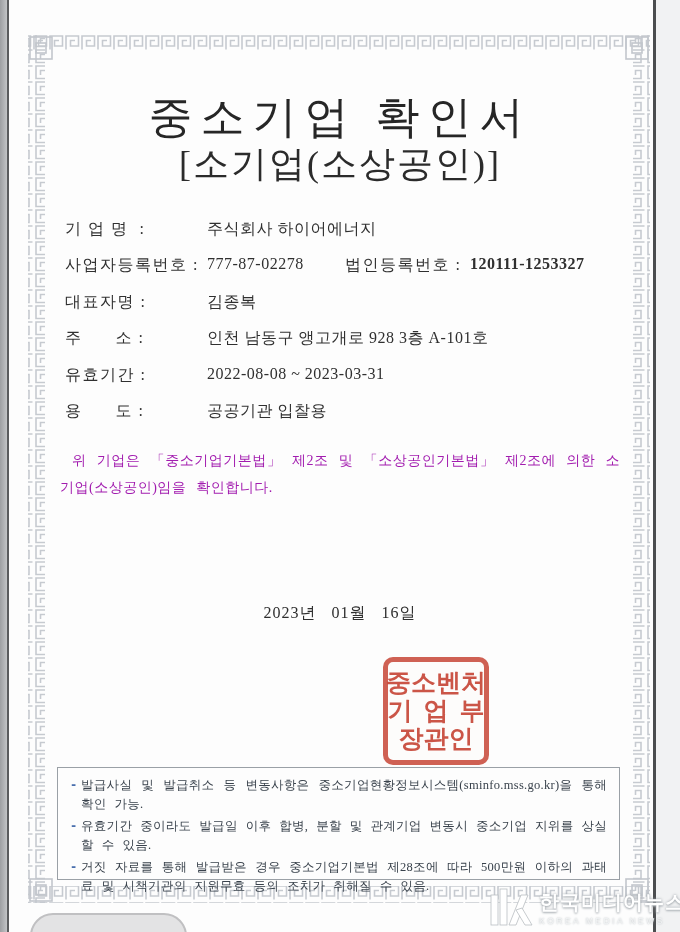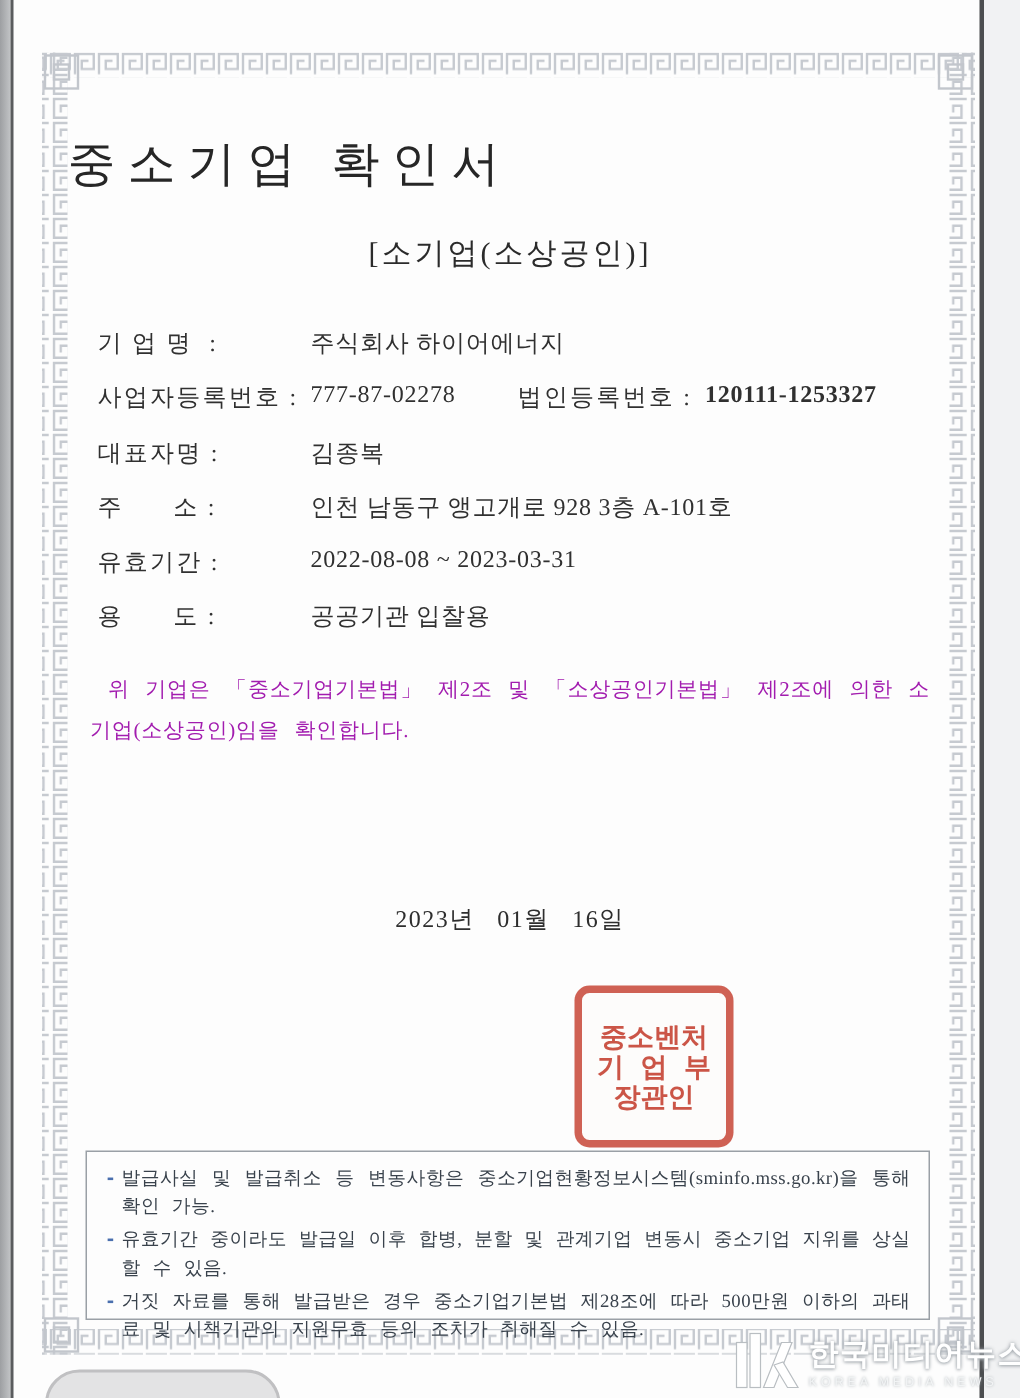--- a/index.html
+++ b/index.html
@@ -37,27 +37,27 @@
   .doc-text { color: #2e2e2e; }
 
   .issue-number {
     position: absolute; left: 55px; top: 57px;
     font-size: 15px; letter-spacing: 1px; color: #3a3a3a;
     white-space: pre;
   }
 
   .title {
     position: absolute; left: 45px; right: 45px; top: 88px;
-    text-align: left; font-size: 32px; font-weight: 500;
+    text-align: center; font-size: 44px; font-weight: 500;
     letter-spacing: 8px; color: #262626;
   }
   .subtitle {
     position: absolute; left: 45px; right: 45px; top: 140px;
-    text-align: center; font-size: 20px; font-weight: 400;
-    letter-spacing: 2px; color: #2b2b2b; margin-top: 15px;
+    text-align: center; font-size: 36px; font-weight: 400;
+    letter-spacing: 2px; color: #2b2b2b;
   }
 
   .fields { position: absolute; left: 0; top: 0; width: 680px; }
   .field-row { position: absolute; left: 65px; width: 570px; height: 24px; font-size: 16px; color: #303030; }
   .field-label { position: absolute; left: 0; white-space: pre; letter-spacing: 1.5px; }
   .field-value { position: absolute; left: 130px; white-space: pre; letter-spacing: 0.5px; margin-left: 12px; }
   .field-label2 { position: absolute; left: 280px; white-space: pre; letter-spacing: 1.5px; }
   .field-value2 { position: absolute; left: 405px; white-space: pre; letter-spacing: 0.5px; font-weight: bold; }
   .r1 { top: 219px; } .r2 { top: 255px; } .r3 { top: 292px; }
   .r4 { top: 328px; } .r5 { top: 365px; text-decoration: underline; } .r6 { top: 401px; }
@@ -80,21 +80,21 @@
     text-align: center; font-size: 36px; font-weight: 700;
     letter-spacing: 3px; color: #1f1f1f; z-index: 3;
   }
 
   .seal {
     position: absolute; left: 383px; top: 657px; width: 106px; height: 108px;
     border: 5px solid rgba(196, 62, 46, 0.82);
     border-radius: 10px;
     display: flex; flex-direction: column; justify-content: center; align-items: center;
     color: rgba(196, 62, 46, 0.88);
-    font-weight: 700; font-size: 18px; line-height: 1.12; text-align: center;
+    font-weight: 700; font-size: 25px; line-height: 1.12; text-align: center;
     z-index: 2; background: rgba(255, 245, 243, 0.15);
   }
   .seal .seal-line { white-space: nowrap; }
   .seal .seal-line.mid { letter-spacing: 11px; text-indent: 11px; }
 
   .notes-box {
     position: absolute; left: 57px; top: 767px; width: 563px; height: 113px;
     border: 1.5px solid #9aa0a6;
     padding: 8px 12px 6px 12px;
     background: #fdfdfd;

